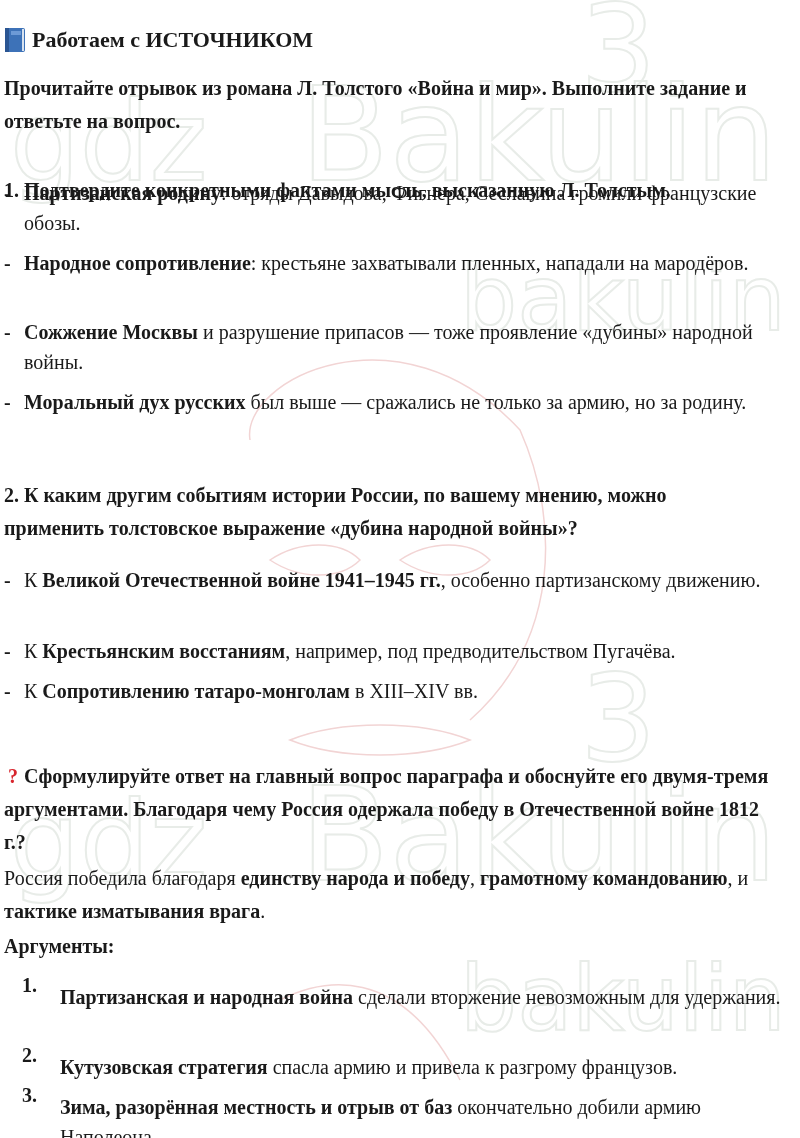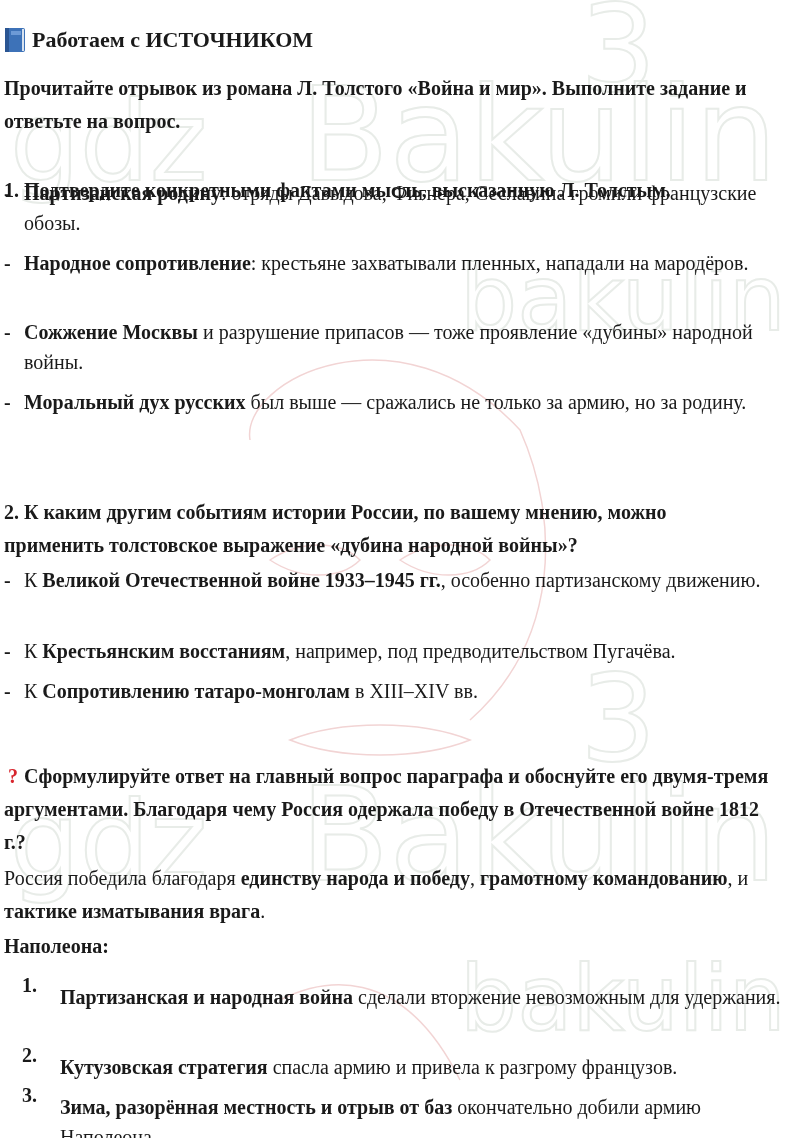--- a/index.html
+++ b/index.html
@@ -76,44 +76,44 @@
   </div>
   <div class="bullet-row" style="top:317px;">
     <span class="dash">-</span>
     <div class="bullet-text"><span class="b">Сожжение Москвы</span><span> и разрушение припасов — тоже проявление «дубины» народной войны.</span></div>
   </div>
   <div class="bullet-row" style="top:387px;">
     <span class="dash">-</span>
     <div class="bullet-text"><span class="b">Моральный дух русских</span><span> был выше — сражались не только за армию, но за родину.</span></div>
   </div>
 
-  <div class="blk p b" style="top:496px; right:30px;">2. К каким другим событиям истории России, по вашему мнению, можно применить толстовское выражение «дубина народной войны»?</div>
+  <div class="blk p b" style="top:479px; right:30px;">2. К каким другим событиям истории России, по вашему мнению, можно применить толстовское выражение «дубина народной войны»?</div>
 
   <div class="bullet-row" style="top:565px;">
     <span class="dash">-</span>
-    <div class="bullet-text"><span>К </span><span class="b">Великой Отечественной войне 1933–1945 гг.</span><span>, особенно партизанскому движению.</span></div>
+    <div class="bullet-text"><span>К </span><span class="b">Великой Отечественной войне 1941–1945 гг.</span><span>, особенно партизанскому движению.</span></div>
   </div>
   <div class="bullet-row" style="top:636px;">
     <span class="dash">-</span>
     <div class="bullet-text"><span>К </span><span class="b">Крестьянским восстаниям</span><span>, например, под предводительством Пугачёва.</span></div>
   </div>
   <div class="bullet-row" style="top:676px;">
     <span class="dash">-</span>
     <div class="bullet-text"><span>К </span><span class="b">Сопротивлению татаро-монголам</span><span> в XIII–XIV вв.</span></div>
   </div>
 
   <div class="blk p b" style="top:760px; right:22px; line-height:33px;">
     <span class="qmark">?</span><span>Сформулируйте ответ на главный вопрос параграфа и обоснуйте его двумя-тремя аргументами. Благодаря чему Россия одержала победу в Отечественной войне 1812 г.?</span>
   </div>
 
   <div class="blk p" style="top:862px; right:40px;">
     <span>Россия победила благодаря </span><span class="b">единству народа и победу</span><span>, </span><span class="b">грамотному командованию</span><span>, и </span><span class="b">тактике изматывания врага</span><span>.</span>
   </div>
 
-  <div class="blk p b" style="top:930px;">Наполеона:</div>
+  <div class="blk p b" style="top:930px;">Аргументы:</div>
 
   <div class="num-row" style="top:970px;">
     <span class="num">1.</span>
     <div class="num-text"><span class="b">Партизанская и народная война</span><span> сделали вторжение невозможным для удержания.</span></div>
   </div>
   <div class="num-row" style="top:1040px;">
     <span class="num">2.</span>
     <div class="num-text"><span class="b">Кутузовская стратегия</span><span> спасла армию и привела к разгрому французов.</span></div>
   </div>
   <div class="num-row" style="top:1080px;">

